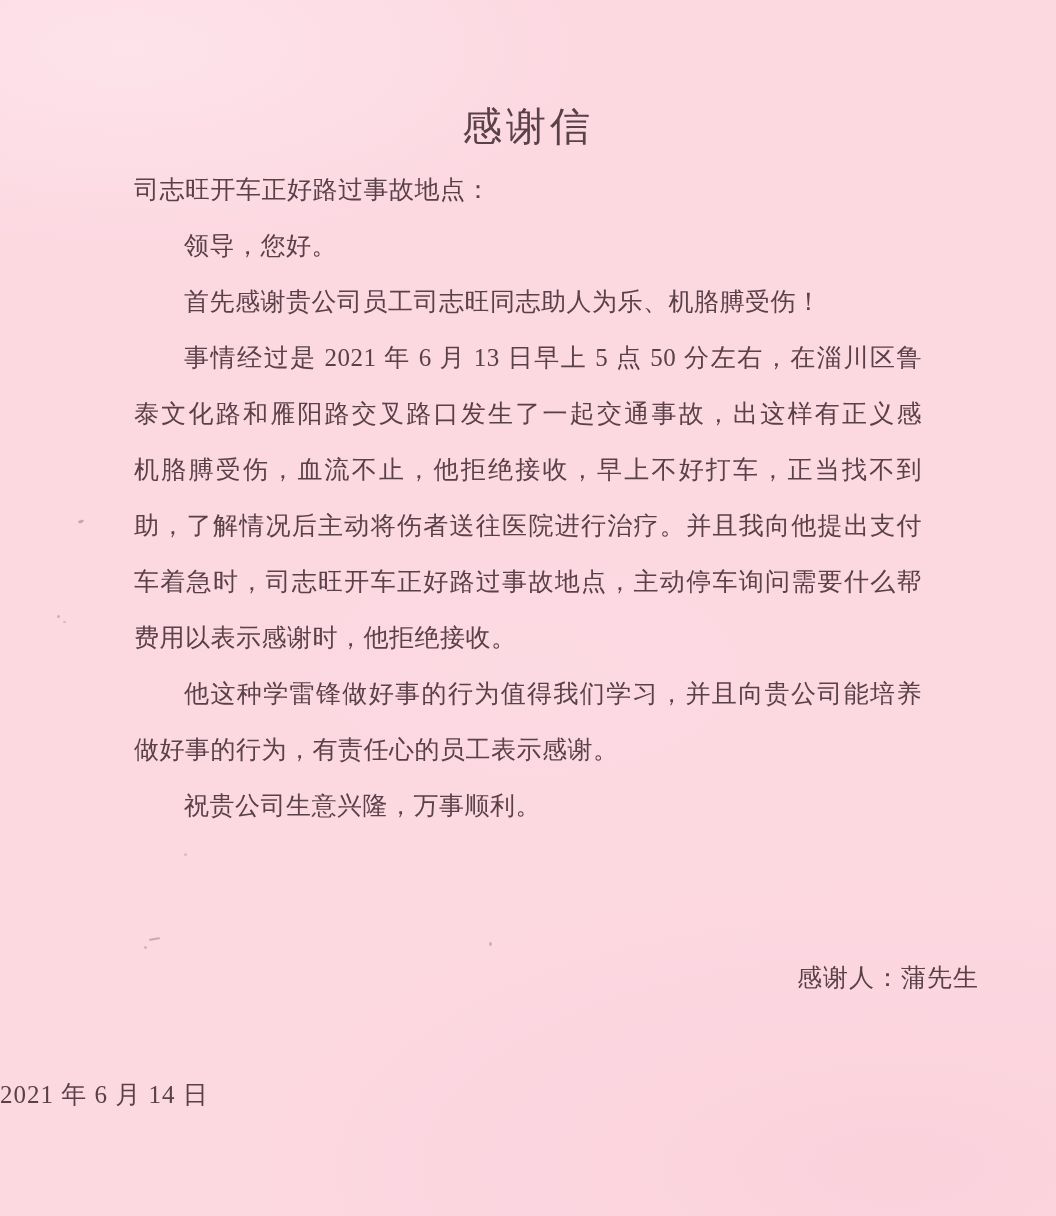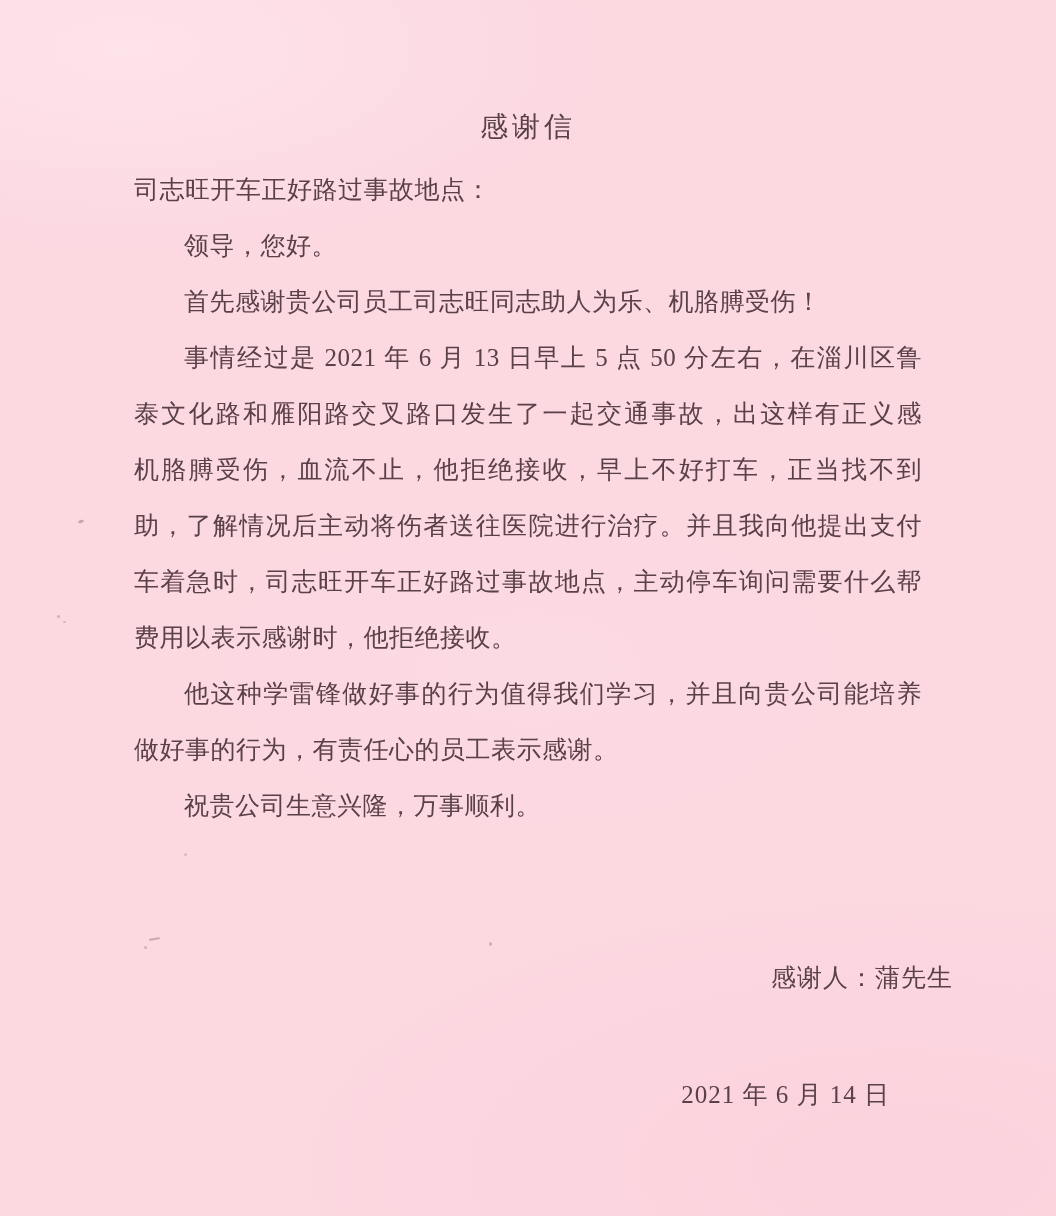--- a/index.html
+++ b/index.html
@@ -17,54 +17,53 @@
       radial-gradient(ellipse 900px 400px at 85% 96%, rgba(247,198,212,0.35), rgba(247,198,212,0) 70%),
       radial-gradient(ellipse 500px 250px at 50% 55%, rgba(253,224,232,0.30), rgba(253,224,232,0) 75%),
       #fcd8e1;
     color: #5a4049;
     font-family: "Liberation Serif", "DejaVu Serif", serif;
   }
   .title {
     padding-top: 102px;
     line-height: 50px;
     text-align: center;
-    font-size: 28px;
+    font-size: 40px;
     letter-spacing: 4px;
     font-weight: 400;
   }
   .body-block {
     margin: 10px 134px 0 134px;
     font-size: 25px;
     line-height: 56px;
     letter-spacing: 0.5px;
   }
   .bline { white-space: nowrap; }
   .bline.indent { text-indent: 2em; }
   .bline.stretch {
     white-space: normal;
     text-align: justify;
     text-align-last: justify;
     text-justify: inter-character;
   }
   .signature {
     margin-top: 127px;
-    padding-right: 103px;
+    padding-right: 77px;
     text-align: right;
     font-size: 25px;
     line-height: 34px;
     letter-spacing: 1px;
   }
   .dateline {
     margin-top: 83px;
     padding-right: 166px;
-    text-align: right;
+    text-align: left;
     font-size: 25px;
     line-height: 34px;
     letter-spacing: 1px;
-    padding-left: 40px;
   }
   .spk {
     position: absolute;
     display: block;
     background: #6a4a56;
     border-radius: 50%;
   }
 </style>
 </head>
 <body>

